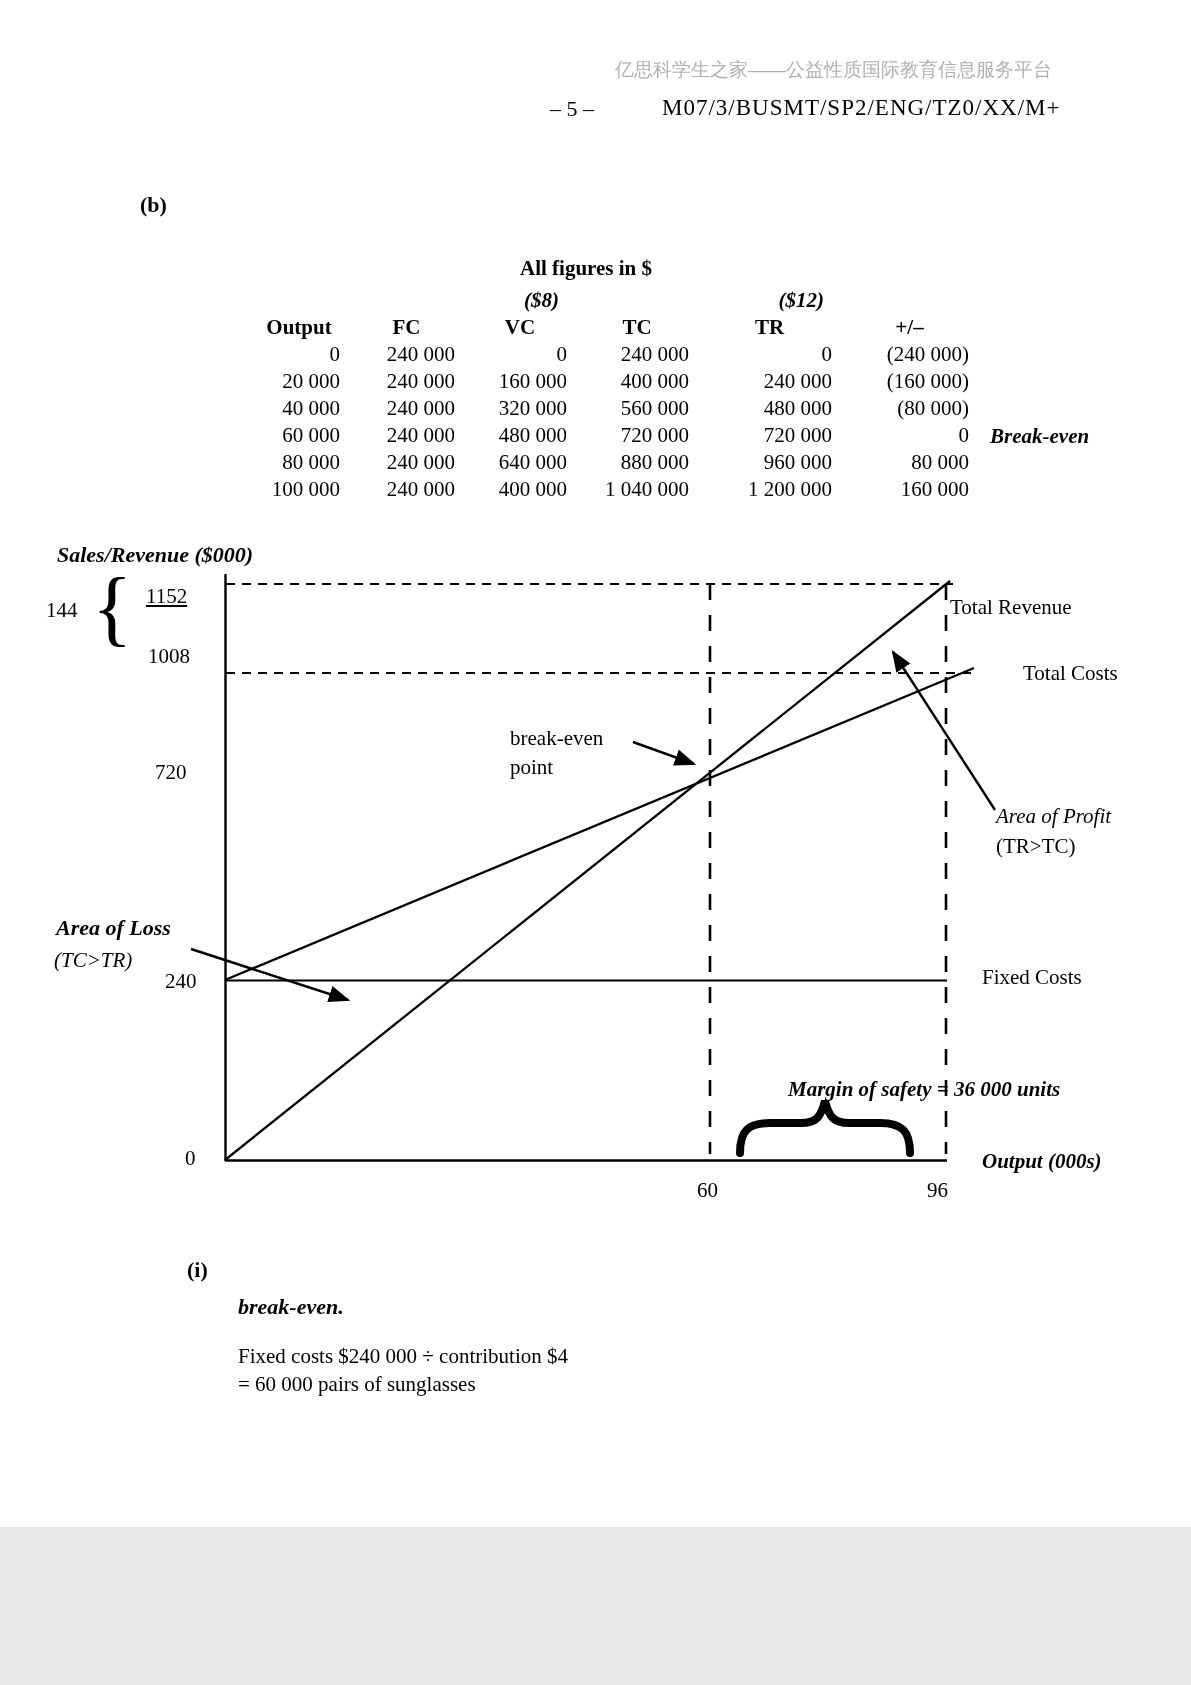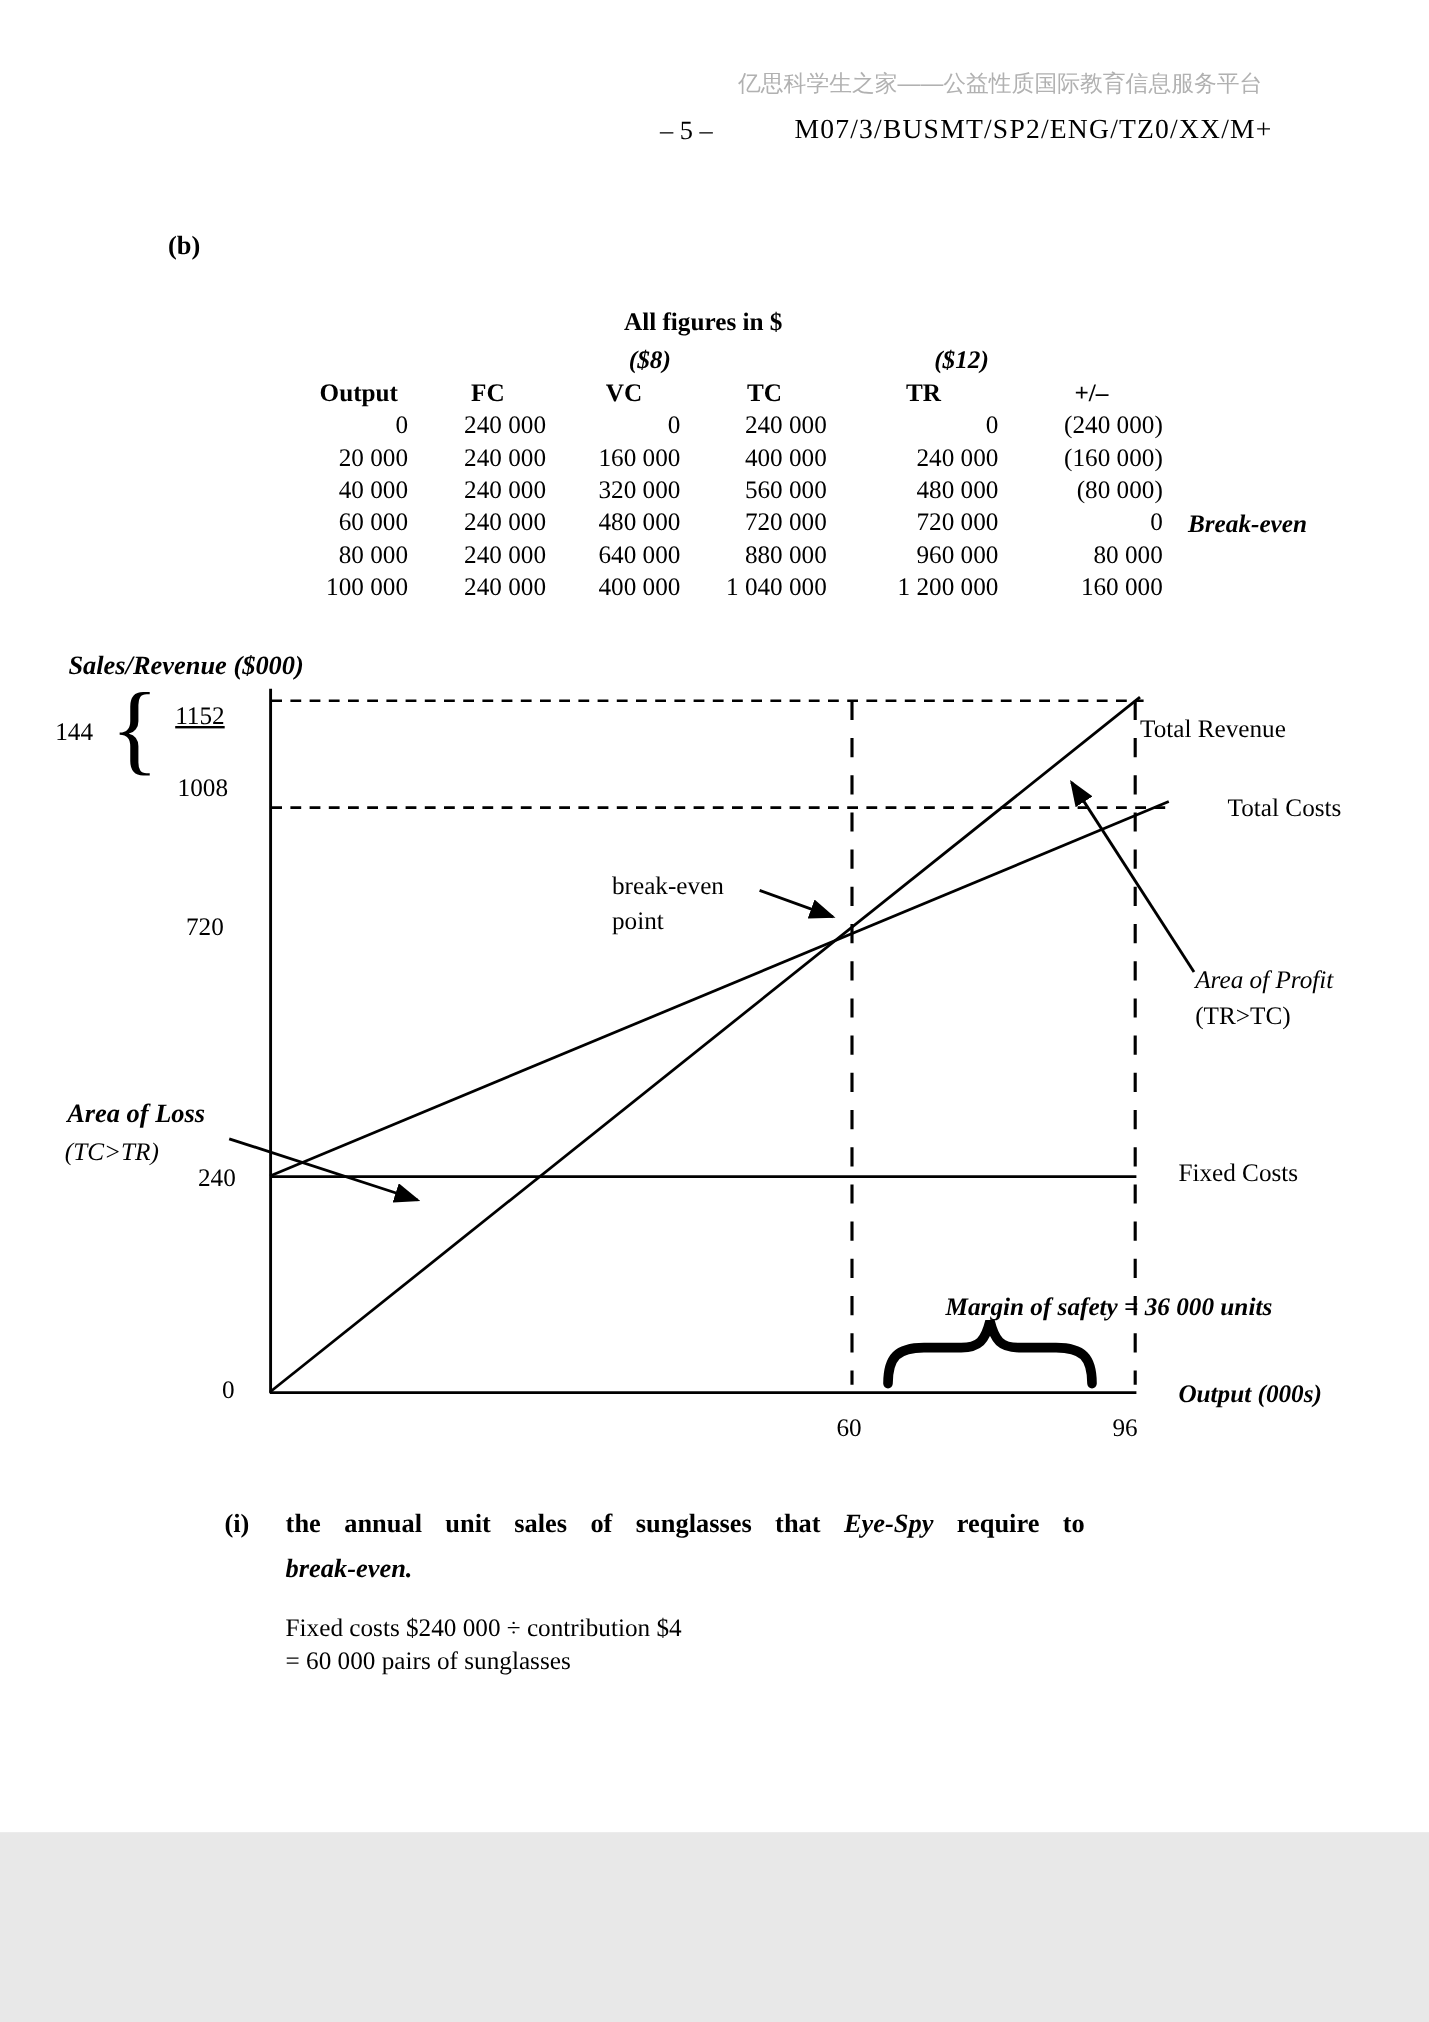--- a/index.html
+++ b/index.html
@@ -137,21 +137,20 @@
   <div class="cl" style="left:996px;top:834px;">(TR&gt;TC)</div>
   <div class="cl b i" style="left:56px;top:916px;font-size:22px;">Area of Loss</div>
   <div class="cl i" style="left:54px;top:948px;">(TC&gt;TR)</div>
   <div class="cl" style="left:982px;top:965px;">Fixed Costs</div>
   <div class="cl b i" style="left:788px;top:1077px;">Margin of safety = 36 000 units</div>
   <div class="cl b i" style="left:982px;top:1149px;">Output (000s)</div>
   <div class="cl" style="left:697px;top:1178px;">60</div>
   <div class="cl" style="left:927px;top:1178px;">96</div>
 
   <div class="abs b" style="left:187px;top:1257px;font-size:22px;">(i)</div>
-  <div class="abs b" style="left:238px;top:1257px;width:666px;font-size:22px;text-align:justify;text-align-last:justify;"><span>the annual unit sales of sunglasses that </span><span class="i">Eye-Spy</span><span> require to</span></div>
   <div class="abs b" style="left:238px;top:1294px;font-size:22px;font-style:italic;">break-even.</div>
 
   <div class="abs" style="left:238px;top:1344px;font-size:21px;">Fixed costs $240 000 ÷ contribution $4</div>
   <div class="abs" style="left:238px;top:1372px;font-size:21px;">= 60 000 pairs of sunglasses</div>
 
   <div class="abs sans" style="left:962px;top:1574px;font-size:18px;color:#a6a6a6;letter-spacing:1px;">units.com</div>
 
 </div>
 
 </body></html>

